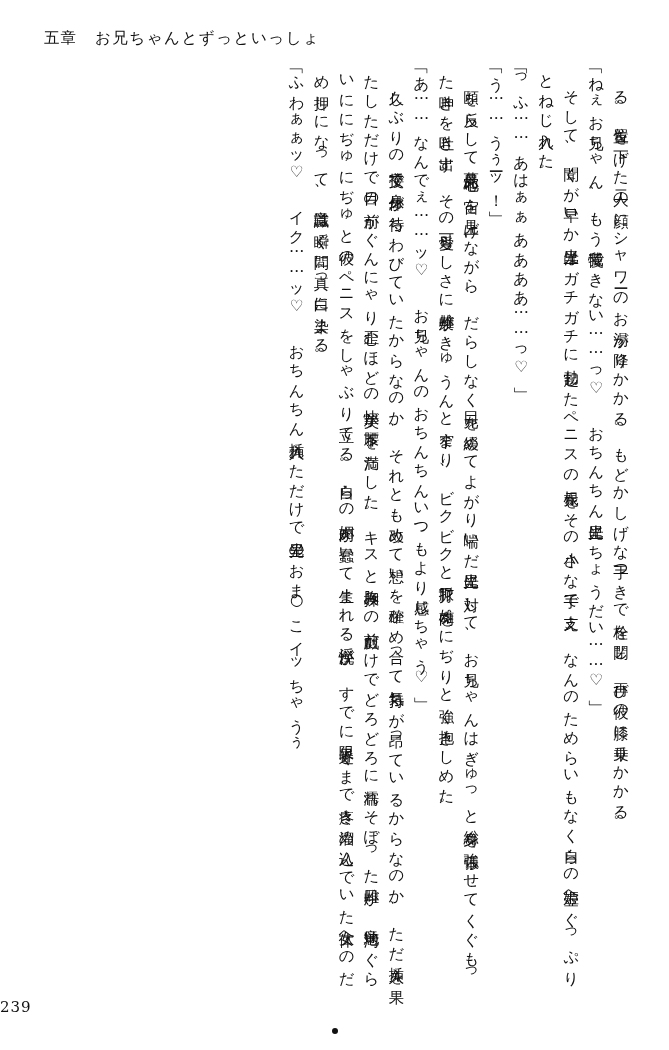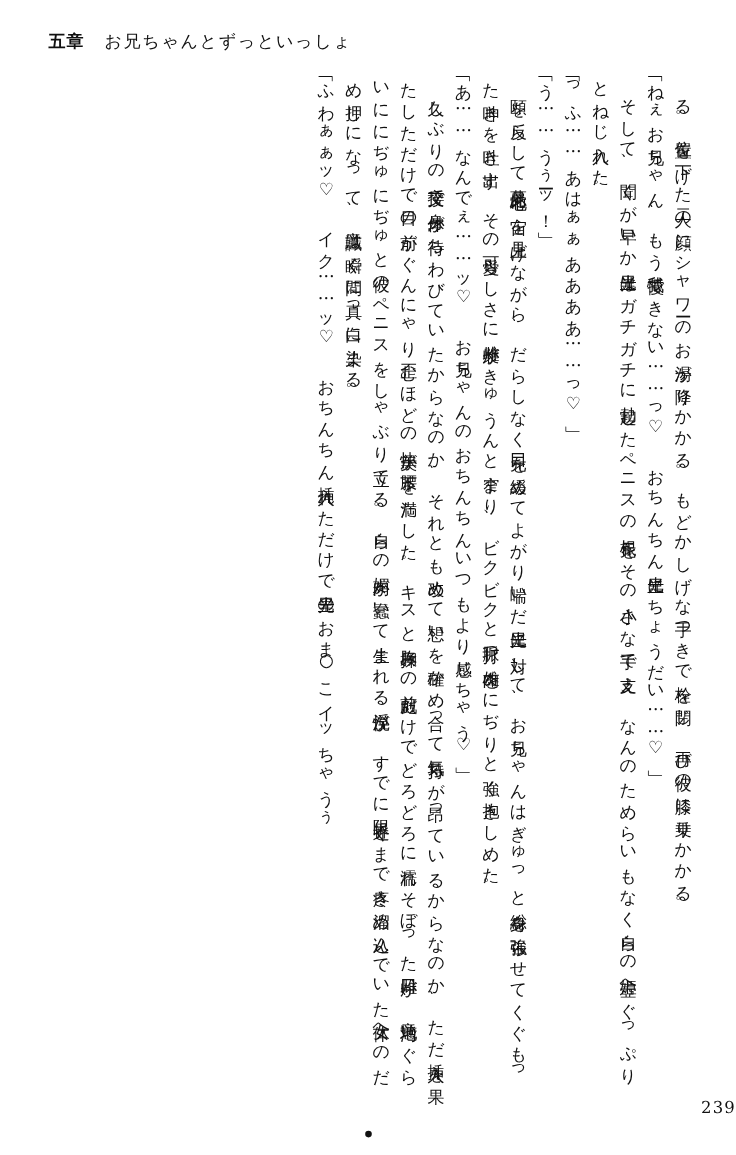--- a/index.html
+++ b/index.html
@@ -31,21 +31,20 @@
     left: 44px;
     right: 44px;
     height: 26px;
     font-size: 15.5px;
     letter-spacing: 1px;
     white-space: nowrap;
     color: #111;
   }
   .header .chap-num {
     margin-right: 18px;
-    font-weight: bold;
   }
   .header .chap-title {
     letter-spacing: 1.5px;
     margin-top: 19px;
   }
 
   
   .body-area {
     position: absolute;
     top: 64px;
@@ -78,21 +77,21 @@
   .vtext p.indent {
     text-indent: 1em;
   }
 
   
   .folio {
     position: absolute;
     bottom: 34px;
     left: 0;
     right: 0;
-    text-align: right;
+    text-align: left;
     font-size: 15px;
     letter-spacing: 1px;
     color: #111;
   }
 
   .bottom-dot {
     position: absolute;
     bottom: 16px;
     left: 50%;
     transform: translateX(-50%);

